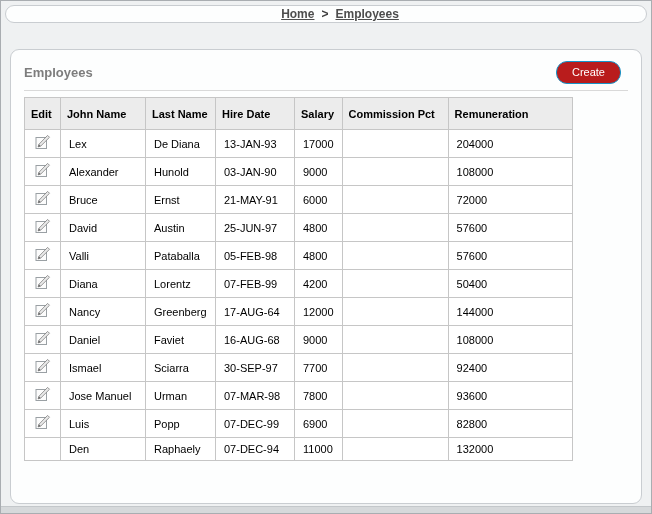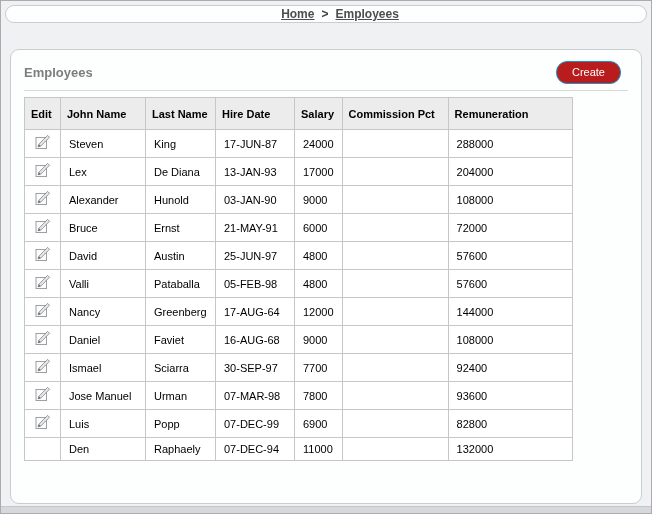--- a/index.html
+++ b/index.html
@@ -103,37 +103,20 @@
           <tr>
     <td class="edit-cell">
       <a class="edit-link">
         <svg width="17" height="17" viewBox="0 0 17 17">
           <rect x="2" y="3.5" width="10.5" height="11" fill="#fcfcfc" stroke="#9aa0a4" stroke-width="1"></rect>
           <path d="M13.6 1.4 L15.5 3.3 L6.7 12.1 L4.1 12.9 L4.9 10.3 Z" fill="#e9e9e9" stroke="#7f7f7f" stroke-width="0.8"></path>
           <path d="M4.1 12.9 L4.9 10.3 L6.7 12.1 Z" fill="#6b6b6b"></path>
         </svg>
       </a>
     </td>
-    <td>Steven</td>
-    <td>King</td>
-    <td>17-JUN-87</td>
-    <td>24000</td>
-    <td></td>
-    <td>288000</td>
-  </tr>
-          <tr>
-    <td class="edit-cell">
-      <a class="edit-link">
-        <svg width="17" height="17" viewBox="0 0 17 17">
-          <rect x="2" y="3.5" width="10.5" height="11" fill="#fcfcfc" stroke="#9aa0a4" stroke-width="1"></rect>
-          <path d="M13.6 1.4 L15.5 3.3 L6.7 12.1 L4.1 12.9 L4.9 10.3 Z" fill="#e9e9e9" stroke="#7f7f7f" stroke-width="0.8"></path>
-          <path d="M4.1 12.9 L4.9 10.3 L6.7 12.1 Z" fill="#6b6b6b"></path>
-        </svg>
-      </a>
-    </td>
     <td>Lex</td>
     <td>De Diana</td>
     <td>13-JAN-93</td>
     <td>17000</td>
     <td></td>
     <td>204000</td>
   </tr>
           <tr>
     <td class="edit-cell">
       <a class="edit-link">
@@ -205,20 +188,37 @@
           <tr>
     <td class="edit-cell">
       <a class="edit-link">
         <svg width="17" height="17" viewBox="0 0 17 17">
           <rect x="2" y="3.5" width="10.5" height="11" fill="#fcfcfc" stroke="#9aa0a4" stroke-width="1"></rect>
           <path d="M13.6 1.4 L15.5 3.3 L6.7 12.1 L4.1 12.9 L4.9 10.3 Z" fill="#e9e9e9" stroke="#7f7f7f" stroke-width="0.8"></path>
           <path d="M4.1 12.9 L4.9 10.3 L6.7 12.1 Z" fill="#6b6b6b"></path>
         </svg>
       </a>
     </td>
+    <td>Diana</td>
+    <td>Lorentz</td>
+    <td>07-FEB-99</td>
+    <td>4200</td>
+    <td></td>
+    <td>50400</td>
+  </tr>
+          <tr>
+    <td class="edit-cell">
+      <a class="edit-link">
+        <svg width="17" height="17" viewBox="0 0 17 17">
+          <rect x="2" y="3.5" width="10.5" height="11" fill="#fcfcfc" stroke="#9aa0a4" stroke-width="1"></rect>
+          <path d="M13.6 1.4 L15.5 3.3 L6.7 12.1 L4.1 12.9 L4.9 10.3 Z" fill="#e9e9e9" stroke="#7f7f7f" stroke-width="0.8"></path>
+          <path d="M4.1 12.9 L4.9 10.3 L6.7 12.1 Z" fill="#6b6b6b"></path>
+        </svg>
+      </a>
+    </td>
     <td>Nancy</td>
     <td>Greenberg</td>
     <td>17-AUG-64</td>
     <td>12000</td>
     <td></td>
     <td>144000</td>
   </tr>
           <tr>
     <td class="edit-cell">
       <a class="edit-link">

